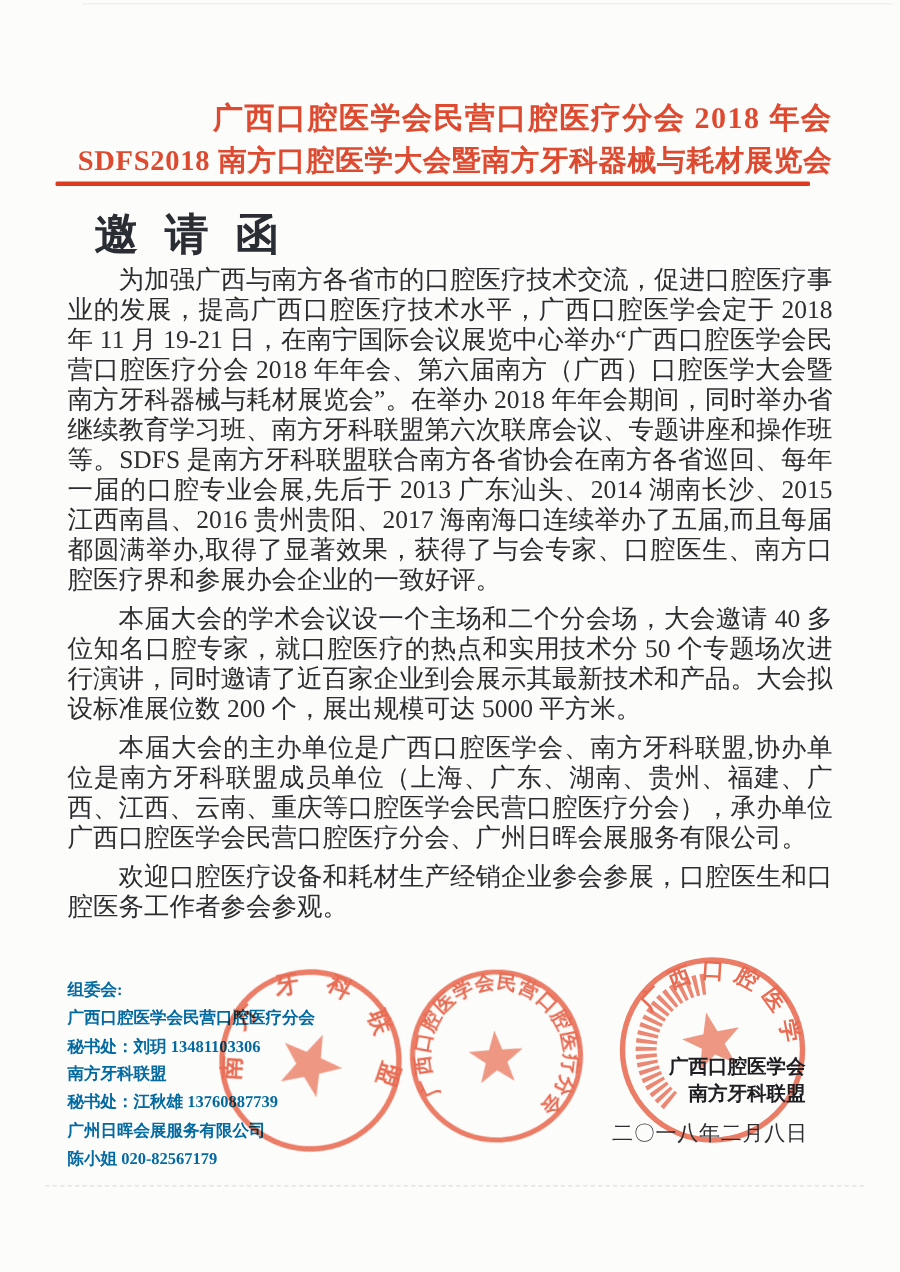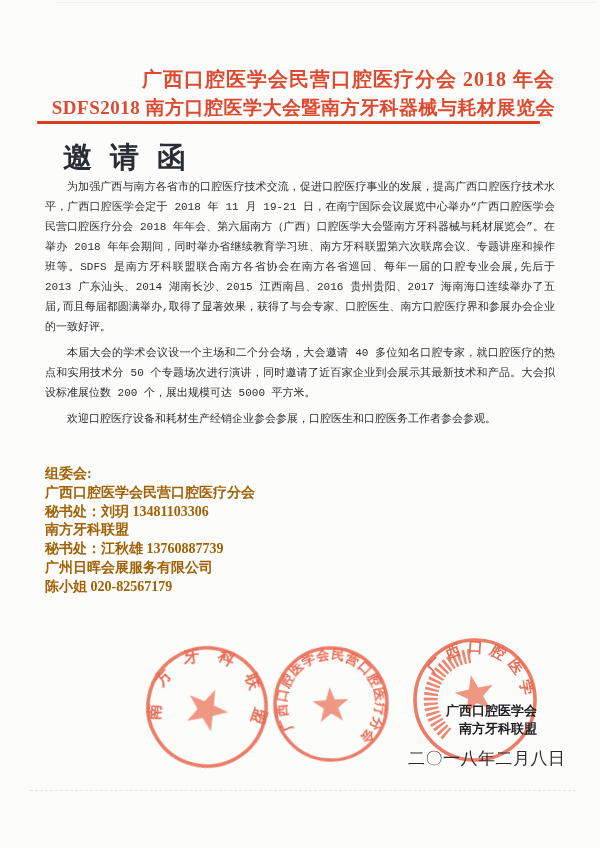--- a/index.html
+++ b/index.html
@@ -32,35 +32,35 @@
   }
   .heading {
     margin:16px 0 0 0; text-align:left;
     font-size:29px; line-height:40px; font-weight:bold; color:#2a2d33;
     letter-spacing:18px; text-indent:18px;
   }
   .salutation {
     margin:6px 0 0 0; font-size:13.5px; line-height:20px;
   }
   .body-para {
-    margin:6px 0 0 0; font-size:11px; line-height:20px;
-    text-align:justify; text-justify:inter-character; text-indent:2em;font-family:Liberation Mono, monospace;
+    margin:6px 0 0 0; font-size:17px; line-height:20px;
+    text-align:justify; text-justify:inter-character; text-indent:2em;
   }
   .body-para.first { margin-top:0; }
   .committee {
-    margin-top:36px; font-size:14px; line-height:18.8px; font-weight:bold;
-    color:#a16207;
+    margin-top:36px; font-size:11px; line-height:18.8px; font-weight:bold;
+    color:#0369a1;
   }
   .sign-block {
     position:absolute; right:63px; top:702px; text-align:right;
     font-size:13px; line-height:18px; font-weight:bold; color:#1f1f23;
   }
   .sign-date {
     position:absolute; left:408px; top:747px;
-    font-size:17px; letter-spacing:0.5px; color:#2d2d30;
+    font-size:14px; letter-spacing:0.5px; color:#2d2d30;
   }
   .stamp {
     position:absolute; mix-blend-mode:multiply;
     filter:blur(.35px) opacity(.9);
   }
   .stamp1 { left:141px; top:641px; transform:rotate(14deg); }
   .stamp2 { left:269px; top:642px; transform:rotate(4deg); }
   .stamp3 { left:409px; top:634px; }
   .stamp text { font-family:"Liberation Serif","DejaVu Serif",serif; font-weight:bold; }
 </style>
@@ -73,20 +73,21 @@
 
   <div class="content">
     <h2 class="title-red title-line1">广西口腔医学会民营口腔医疗分会 2018 年会</h2>
     <h2 class="title-red title-line2">SDFS2018 南方口腔医学大会暨南方牙科器械与耗材展览会</h2>
 
     <h1 class="heading">邀请函</h1>
 
 
     <p class="body-para first">为加强广西与南方各省市的口腔医疗技术交流，促进口腔医疗事业的发展，提高广西口腔医疗技术水平，广西口腔医学会定于 2018 年 11 月 19-21 日，在南宁国际会议展览中心举办“广西口腔医学会民营口腔医疗分会 2018 年年会、第六届南方（广西）口腔医学大会暨南方牙科器械与耗材展览会”。在举办 2018 年年会期间，同时举办省继续教育学习班、南方牙科联盟第六次联席会议、专题讲座和操作班等。SDFS 是南方牙科联盟联合南方各省协会在南方各省巡回、每年一届的口腔专业会展,先后于 2013 广东汕头、2014 湖南长沙、2015 江西南昌、2016 贵州贵阳、2017 海南海口连续举办了五届,而且每届都圆满举办,取得了显著效果，获得了与会专家、口腔医生、南方口腔医疗界和参展办会企业的一致好评。</p>
     <p class="body-para">本届大会的学术会议设一个主场和二个分会场，大会邀请 40 多位知名口腔专家，就口腔医疗的热点和实用技术分 50 个专题场次进行演讲，同时邀请了近百家企业到会展示其最新技术和产品。大会拟设标准展位数 200 个，展出规模可达 5000 平方米。</p>
+    <p class="body-para">本届大会的主办单位是广西口腔医学会、南方牙科联盟,协办单位是南方牙科联盟成员单位（上海、广东、湖南、贵州、福建、广西、江西、云南、重庆等口腔医学会民营口腔医疗分会），承办单位广西口腔医学会民营口腔医疗分会、广州日晖会展服务有限公司。</p>
     <p class="body-para">欢迎口腔医疗设备和耗材生产经销企业参会参展，口腔医生和口腔医务工作者参会参观。</p>
 
     <div class="committee">
       <div>组委会:</div>
       <div>广西口腔医学会民营口腔医疗分会</div>
       <div>秘书处：刘玥 13481103306</div>
       <div>南方牙科联盟</div>
       <div>秘书处：江秋雄 13760887739</div>
       <div>广州日晖会展服务有限公司</div>
       <div>陈小姐 020-82567179</div>

